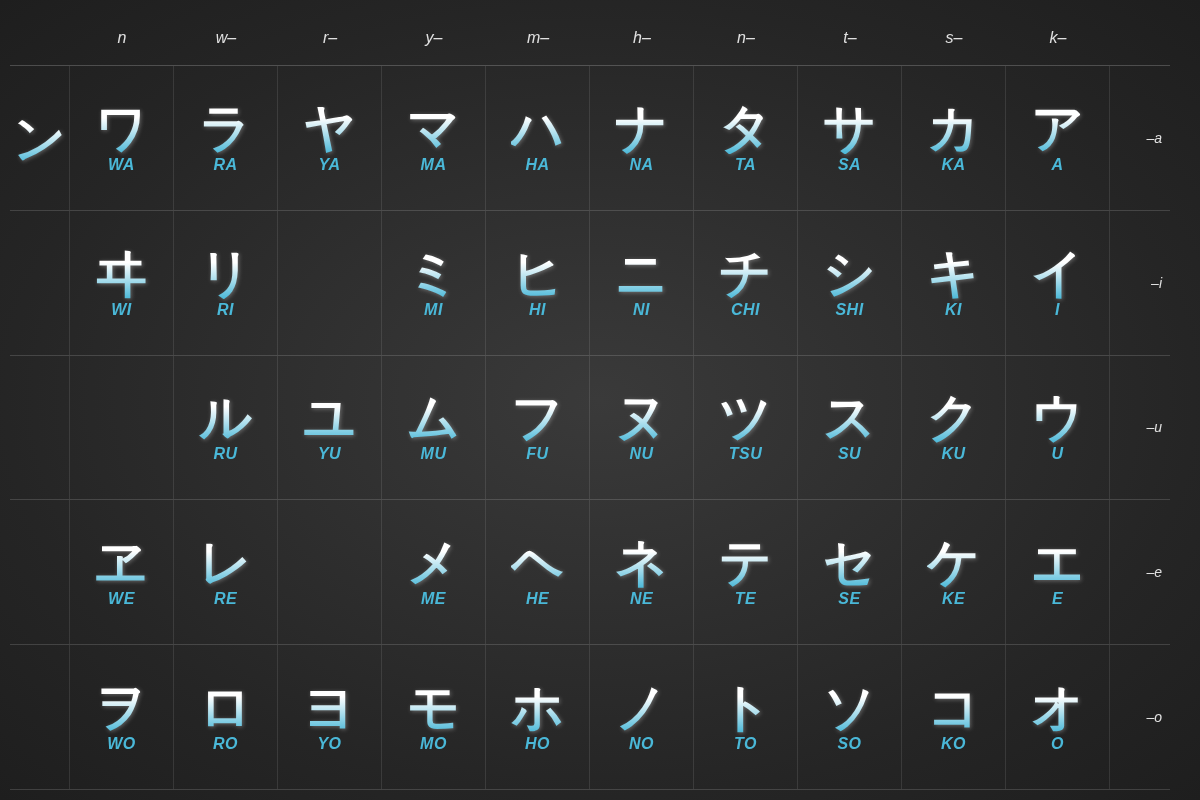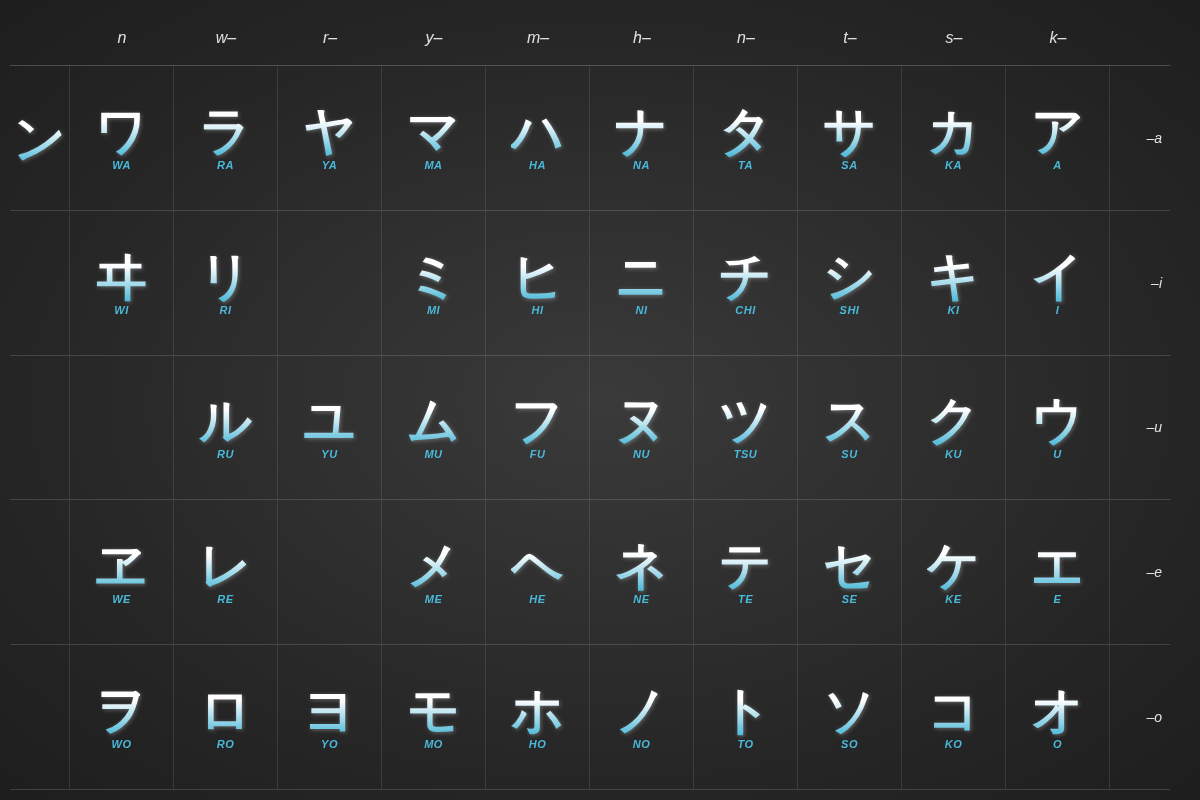--- a/index.html
+++ b/index.html
@@ -64,21 +64,21 @@
       line-height: 1;
       background: linear-gradient(180deg, #ffffff 30%, #4ab8d8 100%);
       -webkit-background-clip: text;
       -webkit-text-fill-color: transparent;
       background-clip: text;
       text-shadow: none;
       filter: drop-shadow(1px 1px 2px rgba(255,255,255,0.3));
       font-weight: bold;
     }
     .kana-roman {
-      font-size: 11px;
+      font-size: 16px;
       color: #4ab8d8;
       font-style: italic;
       font-weight: 600;
       margin-top: 2px;
       letter-spacing: 0.5px;
     }
     .row-label {
       display: flex;
       align-items: center;
       justify-content: flex-end;

